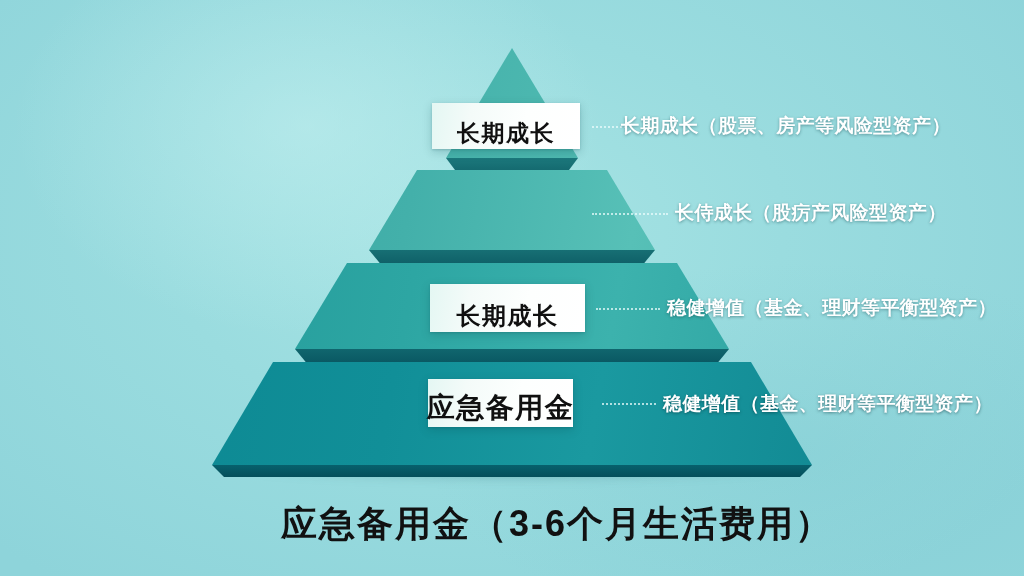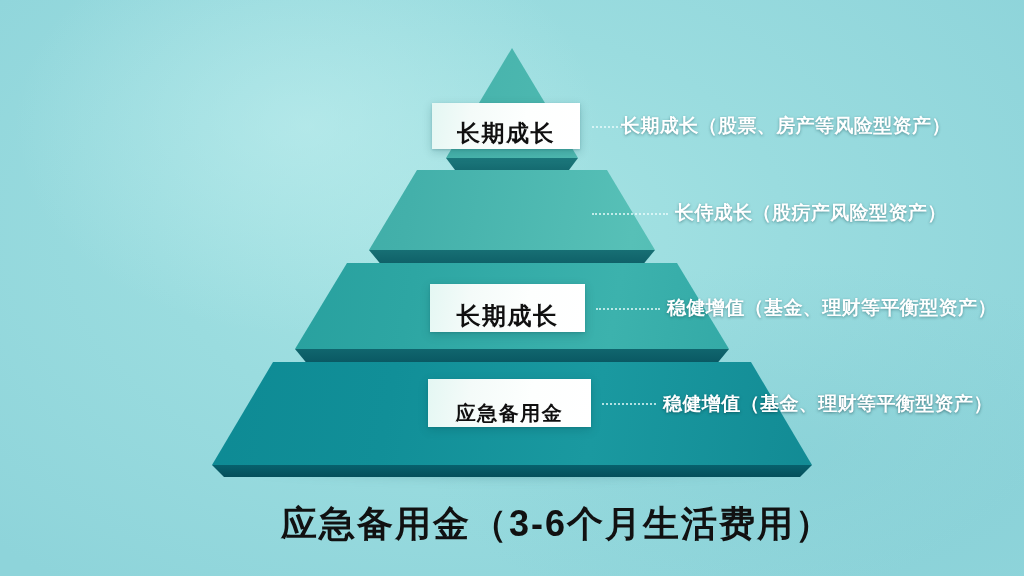--- a/index.html
+++ b/index.html
@@ -174,21 +174,21 @@
 
   <div class="chip" style="left:432px; top:103px; width:148px; height:46px; font-size:23px;">
     <span>长期成长</span>
   </div>
 
 
   <div class="chip" style="left:430px; top:284px; width:155px; height:48px; font-size:24px;">
     <span>长期成长</span>
   </div>
 
-  <div class="chip" style="left:428px; top:379px; width:163px; height:48px; font-size:20px;">
+  <div class="chip" style="left:428px; top:379px; width:145px; height:48px; font-size:28px;">
     <span>应急备用金</span>
   </div>
 
   <div class="connector" style="left:592px; top:126px; width:34px;"></div>
   <div class="connector" style="left:592px; top:213px; width:76px;"></div>
   <div class="connector" style="left:596px; top:308px; width:64px;"></div>
   <div class="connector" style="left:602px; top:403px; width:54px;"></div>
 
   <div class="annotation" style="left:621px; top:113px; font-size:19px;">长期成长（股票、房产等风险型资产）</div>
 

